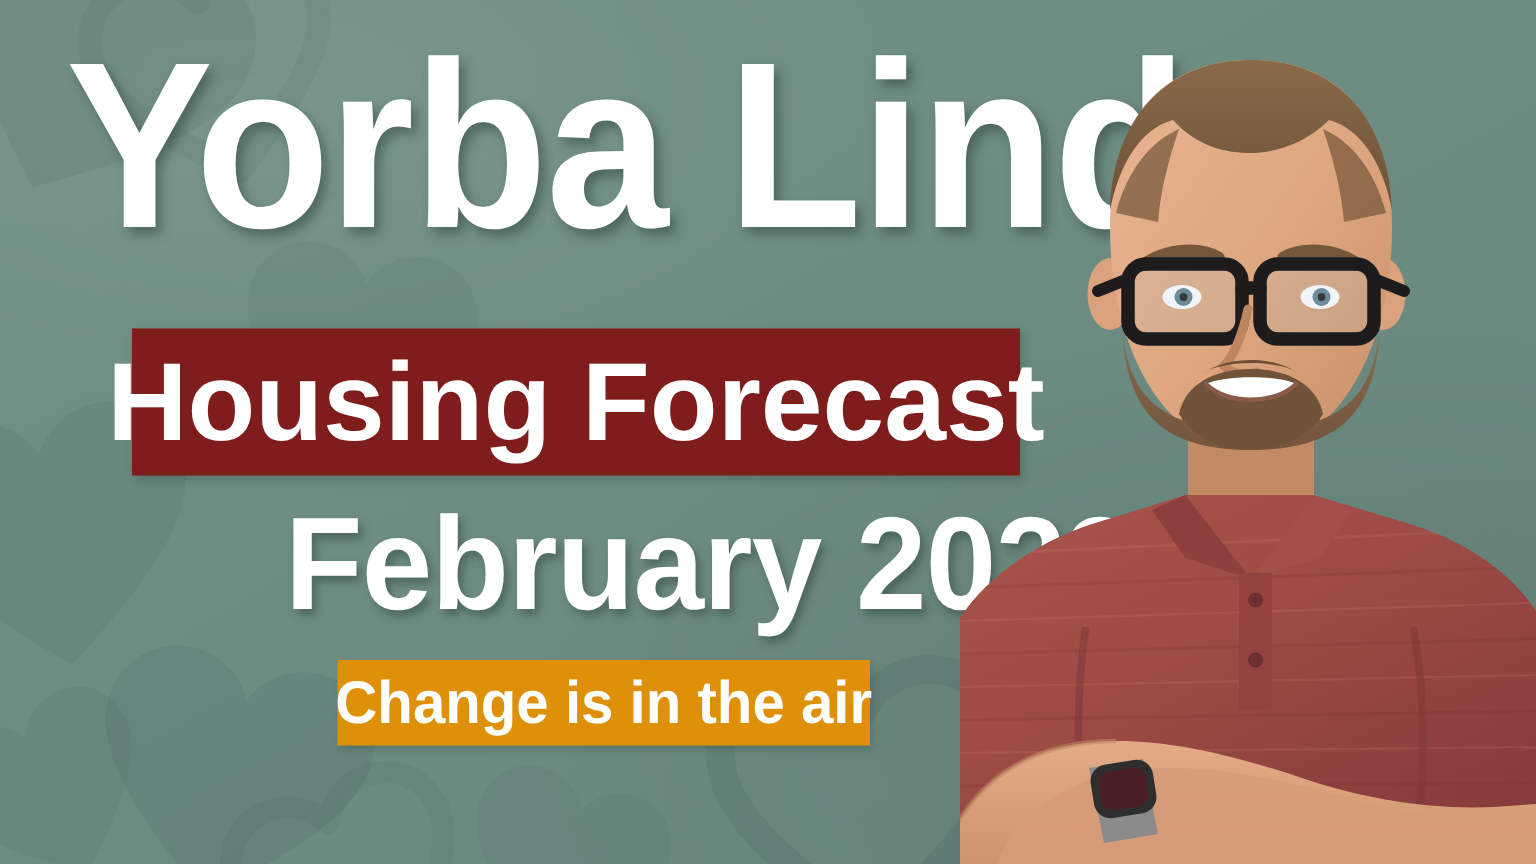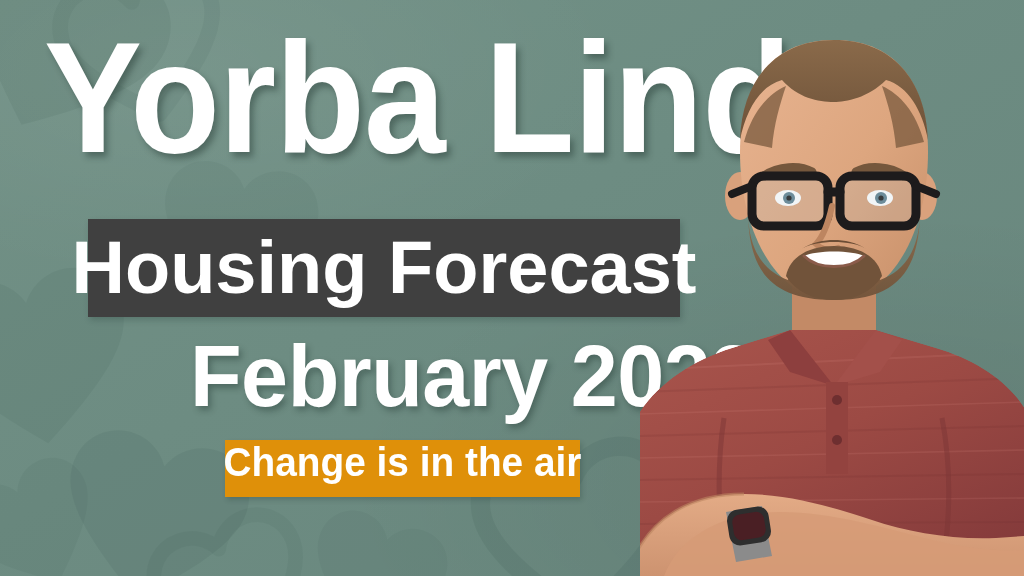--- a/index.html
+++ b/index.html
@@ -67,21 +67,21 @@
     transform-origin: left center;
     text-shadow: 4px 5px 7px rgba(20,40,35,0.38);
   }
 
   .banner {
     position: absolute;
     left: 88px;
     top: 219px;
     width: 592px;
     height: 98px;
-    background: #404040;
+    background: #7f1d1d;
     display: flex;
     align-items: center;
     justify-content: center;
     box-shadow: 2px 3px 6px rgba(20,40,35,0.22);
   }
   .banner-text {
     color: #ffffff;
     font-family: "Liberation Sans Narrow", "Liberation Sans", sans-serif;
     font-weight: 700;
     font-size: 74px;
@@ -109,20 +109,21 @@
   }
 
   .tagline {
     position: absolute;
     left: 225px;
     top: 440px;
     width: 355px;
     height: 57px;
     background: #df9009;
     display: flex;
+    align-items: center;
     justify-content: center;
     box-shadow: 2px 3px 5px rgba(20,40,35,0.2);
   }
   .tagline-text {
     color: #ffffff;
     font-family: "Liberation Sans Narrow", "Liberation Sans", sans-serif;
     font-weight: 700;
     font-size: 40px;
     line-height: 44px;
     white-space: nowrap;

